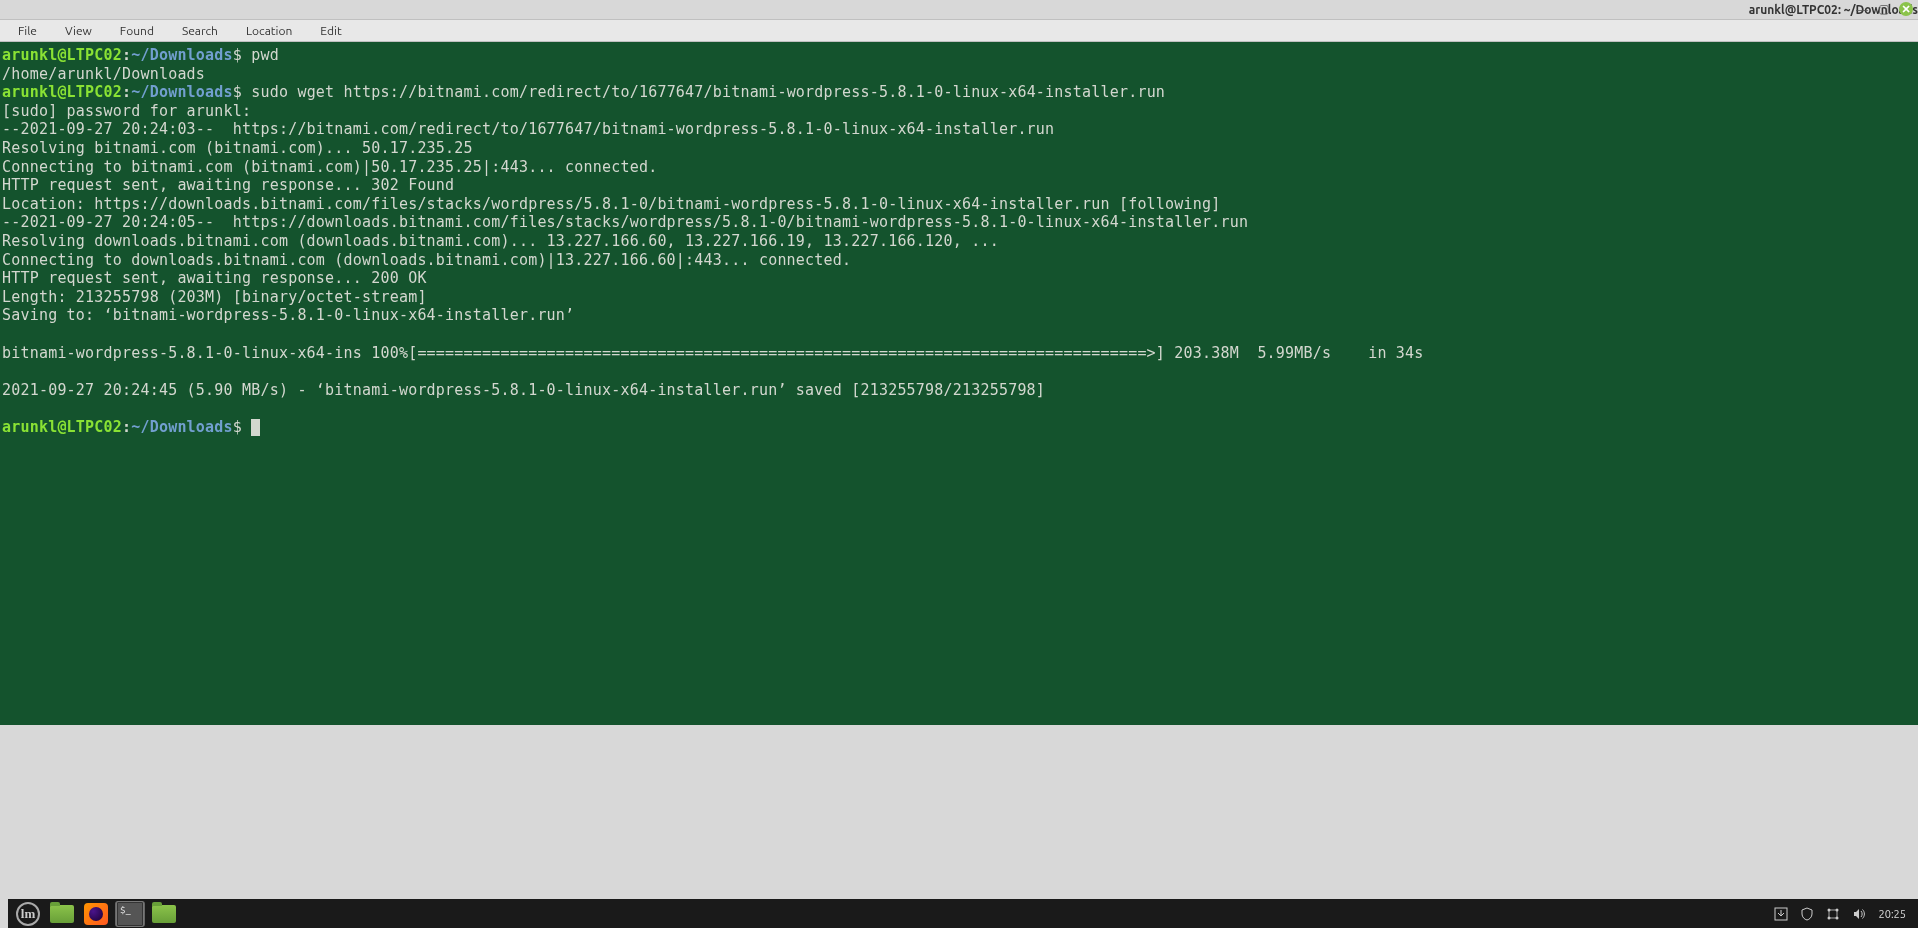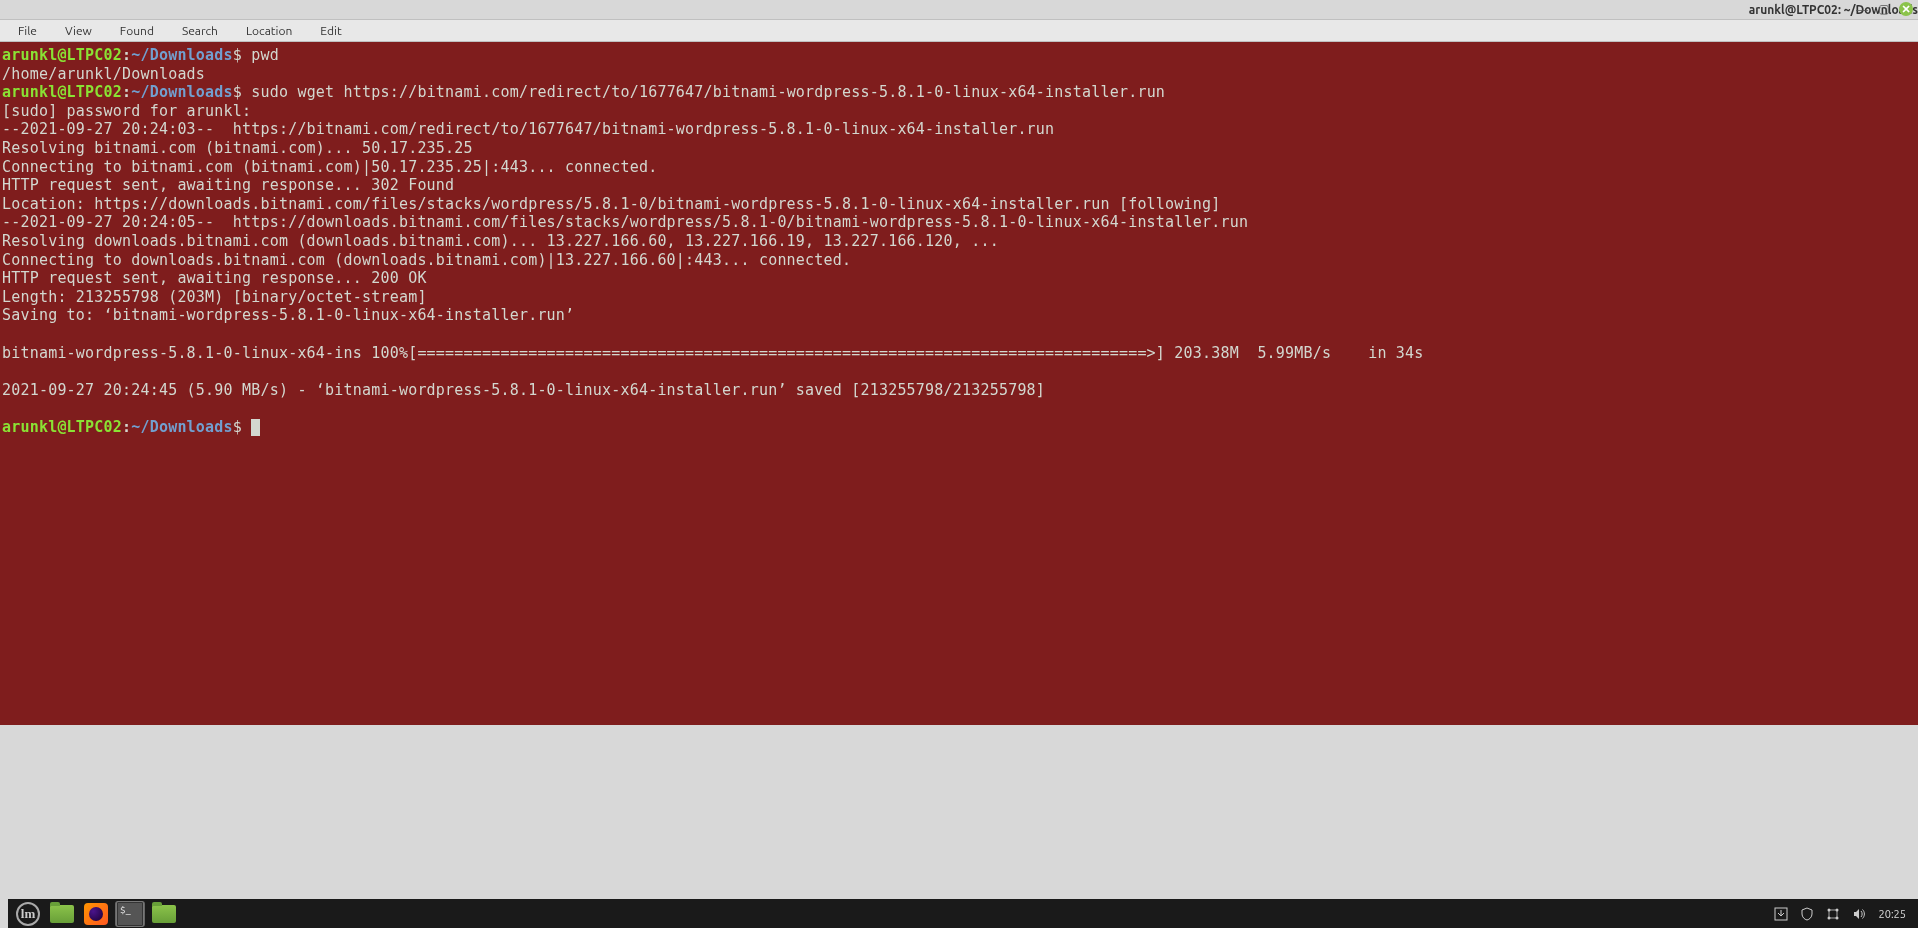--- a/index.html
+++ b/index.html
@@ -64,21 +64,21 @@
       gap: 8px;
       font-size: 12px;
       color: #333;
       border-bottom: 1px solid #c0c0c0;
     }
     .menu-item {
       padding: 2px 10px;
       cursor: pointer;
     }
     .terminal {
-      background: #7f1d1d;
+      background: #14532d;
       height: 683px;
       width: 100%;
       padding: 4px 2px;
       font-family: "DejaVu Sans Mono", "Menlo", "Consolas", monospace;
       font-size: 15px;
       line-height: 18.6px;
       letter-spacing: 0.2px;
       color: #d3d7cf;
       overflow: hidden;
       white-space: pre;

